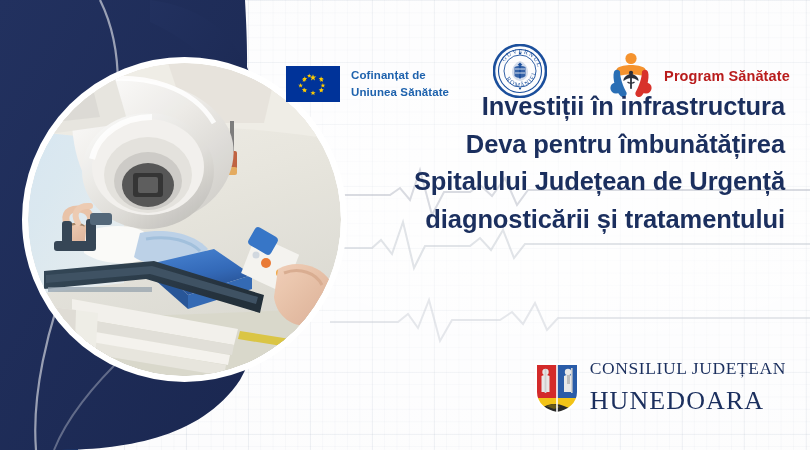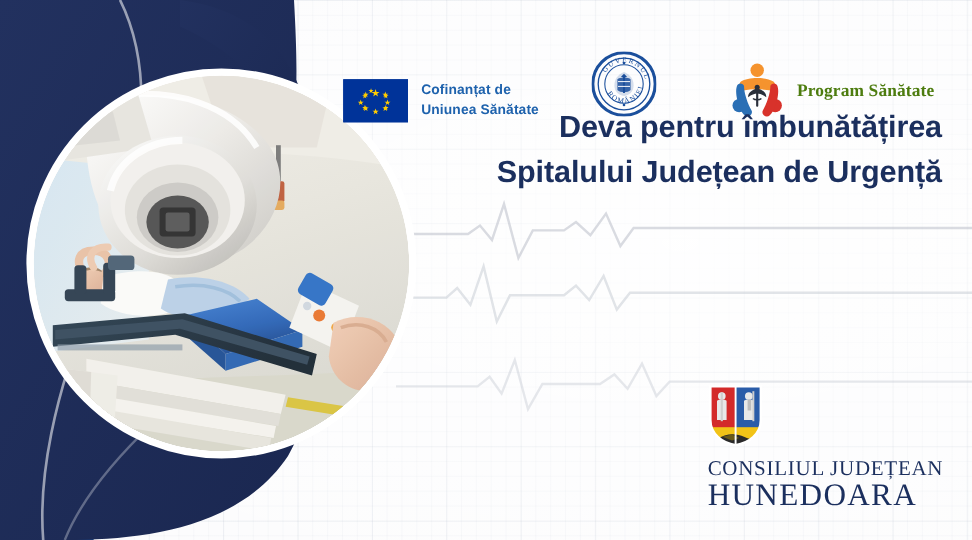--- a/index.html
+++ b/index.html
@@ -75,65 +75,63 @@
     color: #1e62ad;
     line-height: 1.45;
     white-space: nowrap;
     letter-spacing: .1px;
   }
   .gov-seal { margin-left: 44px; flex: none; }
   .ps-logo { display:flex; align-items:center; gap: 7px; margin-left: 58px; }
   .ps-text {
     font-size: 14.5px;
     font-weight: bold;
-    color: #4d7c0f;
+    color: #b91c1c;
     white-space: nowrap;
     letter-spacing: .1px;
-    font-family: Liberation Serif, serif;
   }
 
   
   .headline {
     position: absolute;
     right: 25px;
     top: 88px;
     width: 470px;
     text-align: right;
     color: #1b2f5e;
     font-size: 25.5px;
     font-weight: bold;
     line-height: 1.48;
     letter-spacing: -0.1px;
   }
   .headline .ln { display: block; white-space: nowrap; }
 
   
   .cj-logo {
     position: absolute;
-    right: 24px; bottom: 24px;
+    right: 24px; bottom: 36px;
     display: flex;
-    align-items: flex-start;
+    align-items: flex-end;
     gap: 10px;
-    flex-direction: column;
   }
   .cj-text { line-height: 1; text-align: left; }
   .cj-l1 {
     font-family: "Liberation Serif", serif;
     color: #1b2f5e;
     font-size: 17.5px;
     letter-spacing: 0.6px;
     display: block;
   }
   .cj-l2 {
     font-family: "Liberation Serif", serif;
     color: #1b2f5e;
     font-size: 26px;
     letter-spacing: 1.1px;
     display: block;
-    margin-top: 1px;
+    margin-top: 11px;
   }
 </style>
 </head>
 <body>
 
 <div id="banner">
 
   <div class="bg-grid"></div>
   <div class="bg-vignette"></div>
 
@@ -389,22 +387,24 @@
           <path d="M26 23.5 C 21 25, 18 28, 18.5 31 C 21 29, 24 28, 26 28 C 28 28, 31 29, 33.5 31 C 34 28, 31 25, 26 23.5 Z"></path>
           <ellipse cx="26" cy="22.8" rx="2.1" ry="2.1"></ellipse>
           <path d="M22.5 32 C 24 33.5, 28 33.5, 29.5 32" stroke="#2a2f3a" stroke-width="1.2" fill="none"></path>
         </g>
       </svg>
       <span class="ps-text">Program Sănătate</span>
     </div>
   </div>
 
   <div class="headline">
+    <span class="ln">Investiții în infrastructura</span>
     <span class="ln">Deva pentru îmbunătățirea</span>
     <span class="ln">Spitalului Județean de Urgență</span>
+    <span class="ln">diagnosticării și tratamentului</span>
   </div>
 
   <div class="cj-logo">
     <svg width="46" height="52" viewBox="0 0 46 52">
       <defs>
         <clipPath id="shieldClip">
           <path d="M2 2 H44 V30 C 44 42, 34 49, 23 51 C 12 49, 2 42, 2 30 Z"></path>
         </clipPath>
       </defs>
       <g clip-path="url(#shieldClip)">

